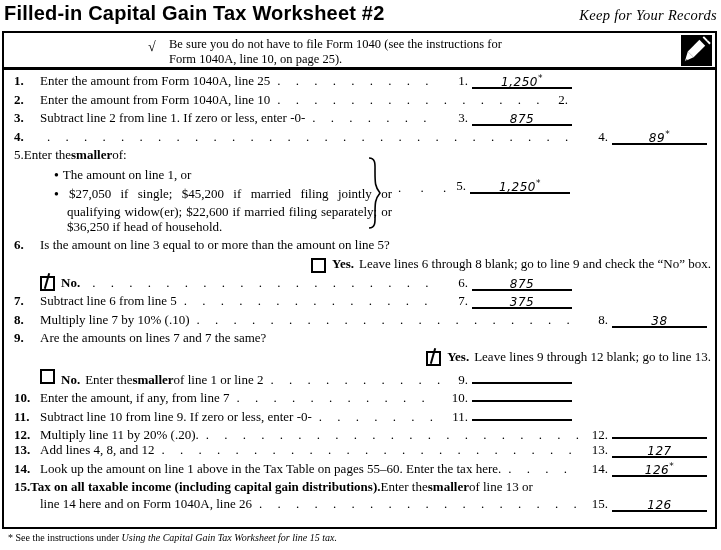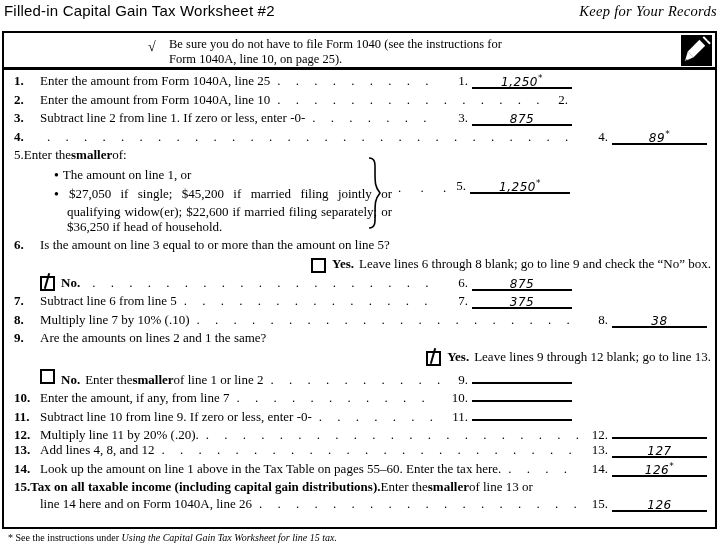--- a/index.html
+++ b/index.html
@@ -2,21 +2,21 @@
 <html><head>
 <meta charset="utf-8">
 <style>
   html,body{margin:0;padding:0;}
   body{
     width:721px;height:550px;position:relative;overflow:hidden;
     background:#fff;color:#000;
     font-family:"Liberation Serif",serif;font-size:13px;
   }
   .titlebar{position:absolute;left:4px;top:2px;width:713px;display:flex;justify-content:space-between;align-items:baseline;}
-  .page-title{font-family:"Liberation Sans",sans-serif;font-weight:normal;font-size:15px;letter-spacing:.2px;}
+  .page-title{font-family:"Liberation Sans",sans-serif;font-weight:bold;font-size:20px;letter-spacing:.2px;}
   .keep{font-family:"Liberation Serif",serif;font-style:italic;font-size:14.5px;letter-spacing:.3px;}
   .box{position:absolute;left:2px;top:31px;width:711px;height:494px;border:2.5px solid #000;}
   .boxhead{position:relative;height:34px;border-bottom:3px solid #000;}
   .byb-label{position:absolute;left:8px;top:6px;font-family:"Liberation Sans",sans-serif;font-style:italic;font-weight:bold;font-size:15px;}
   .byb-check{position:absolute;left:144px;top:6px;font-size:14px;}
   .byb-text{position:absolute;left:165px;top:4px;width:430px;font-size:12.5px;line-height:15px;}
   .pencil{position:absolute;right:3px;top:2px;}
   .rows{padding:3px 4px 0 10px;}
   .row{display:flex;align-items:baseline;height:18.6px;white-space:nowrap;}
   .row .num{width:26px;flex:none;font-weight:bold;}
@@ -176,21 +176,21 @@
         <span class="dots">. . . . . . . . . . . . . . . . . . . . . . . . . . . . . . . . . . . . . . . . . . . . . .</span>
         <span class="amt col2">
           <span class="albl">8.</span>
           <span class="aline">
             <span class="aval">38</span>
           </span>
         </span>
       </div>
       <div class="row">
         <span class="num">9.</span>
-        <span>Are the amounts on lines 2 and 1 the same?</span>
+        <span>Are the amounts on lines 7 and 7 the same?</span>
       </div>
       <div class="row sub">
         <span class="cbox">
           <span class="check-slash"></span>
         </span>
         <span class="blabel">Yes.</span>
         <span>Leave lines 9 through 12 blank; go to line 13.</span>
       </div>
       <div class="row sub">
         <span class="cbox"></span>

